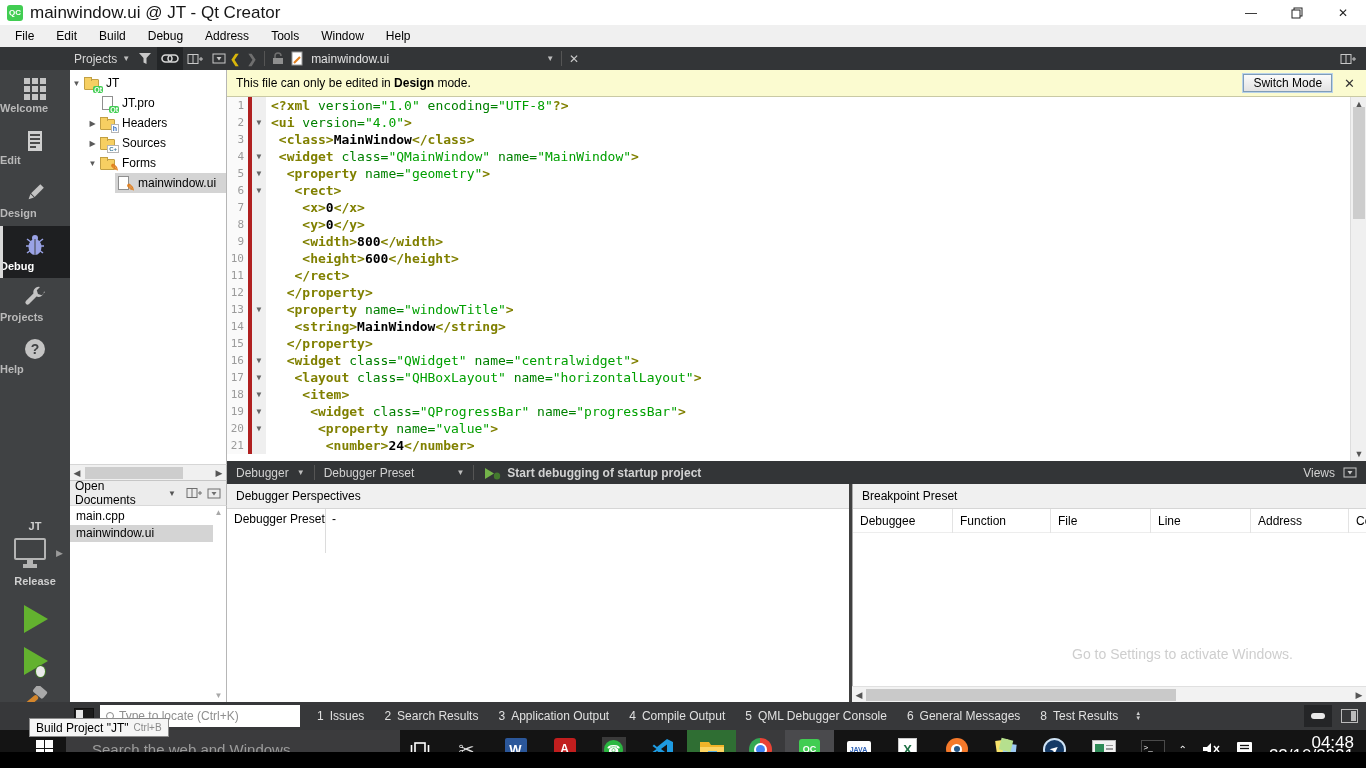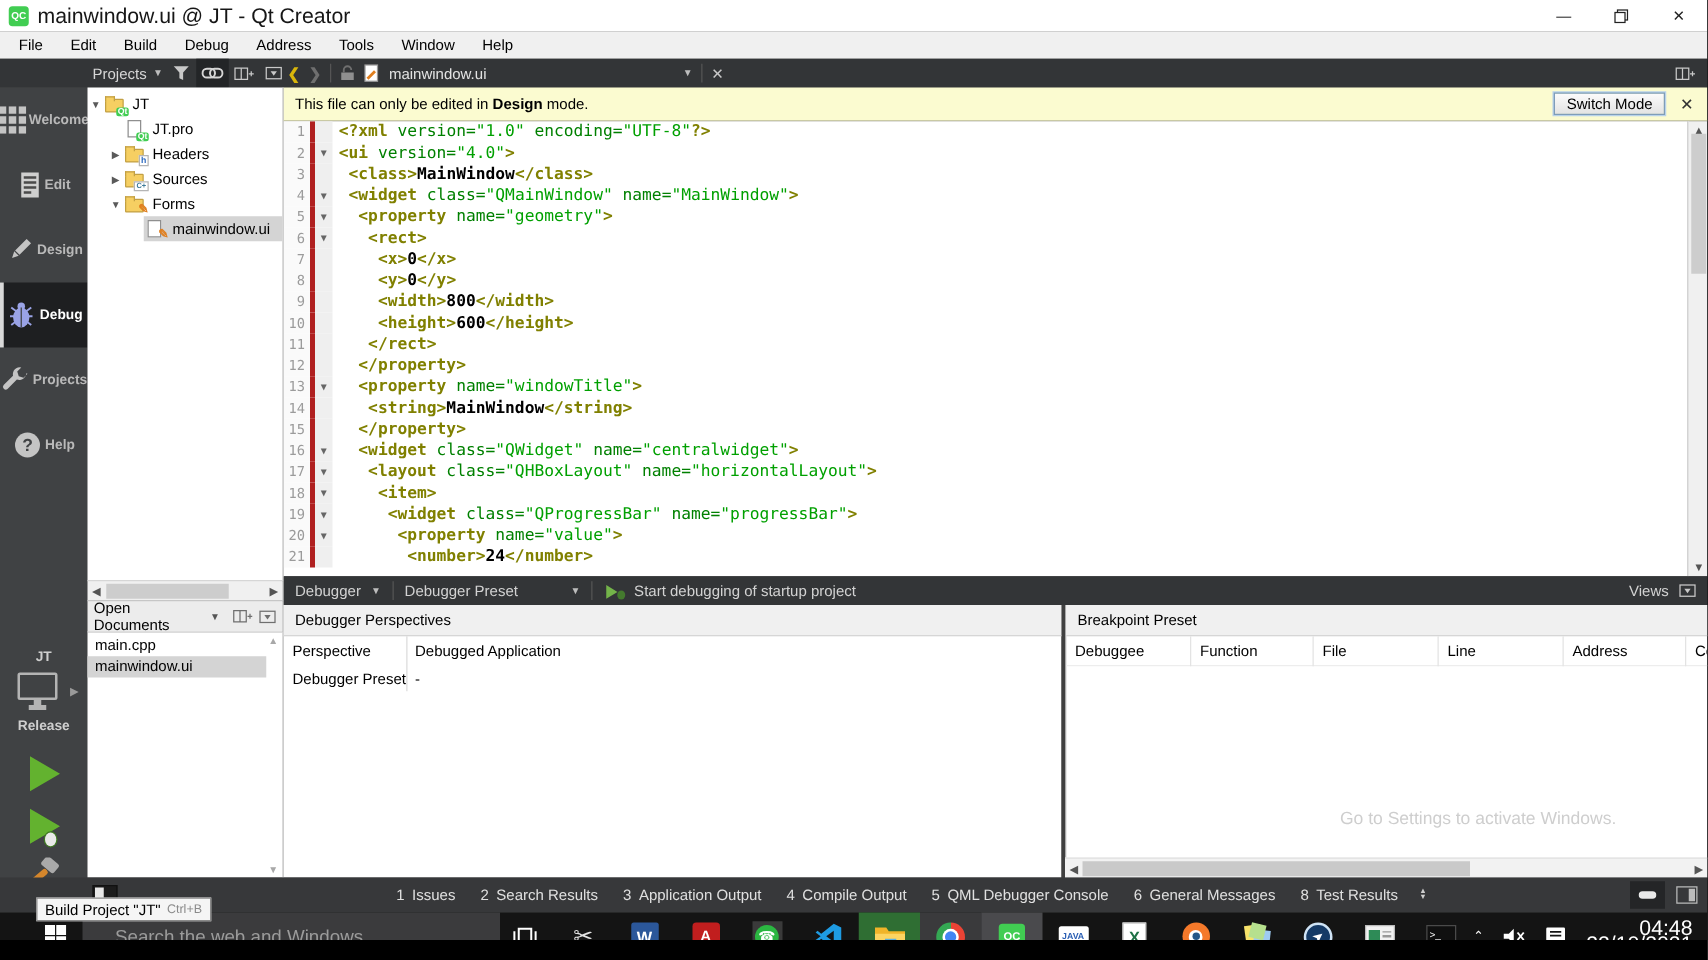--- a/index.html
+++ b/index.html
@@ -28,21 +28,21 @@
   .nav-back { color:#d9b60b; font-weight:bold; font-size:12px; }
   .nav-fwd  { color:#6f6f6f; font-weight:bold; font-size:12px; }
   .vsep { width:1px; height:15px; background:#555; }
   #nav-file { color:#e3e3e3; font-size:12px; }
   .caret { font-size:8px; color:#bdbdbd; }
   .xglyph { color:#c9c9c9; font-size:12px; }
   #toolbar-right { position:absolute; right:5px; top:0; height:23px; display:flex; align-items:center; }
 
   
   #modebar { position:absolute; left:0; top:70px; width:70px; height:632px; background:#404244; }
-  .mode-item { position:relative; height:52px; display:flex; flex-direction:row; align-items:center; justify-content:center; gap:2px; }
+  .mode-item { position:relative; height:52px; display:flex; flex-direction:column; justify-content:center; gap:2px; }
   .mode-item .mlabel { font-size:11px; font-weight:bold; color:#b9b9b9; }
   .mode-item.active { background:#1e1f21; }
   .mode-item.active::before { content:""; position:absolute; left:0; top:0; bottom:0; width:3px; background:#d9d9d9; }
   .mode-item.active .mlabel { color:#fff; }
   #kit-project { position:absolute; left:0; top:450px; width:70px; text-align:center; color:#cfcfcf; font-size:11px; font-weight:bold; }
   #kit-btn { position:absolute; left:14px; top:468px; width:44px; height:32px; }
   .monitor { width:32px; height:22px; border:2px solid #b4b4b4; border-radius:2px; position:relative; }
   .monitor::after { content:""; position:absolute; left:11px; bottom:-6px; width:6px; height:4px; background:#b4b4b4; box-shadow:-4px 4px 0 0 #b4b4b4, 0 4px 0 0 #b4b4b4, 4px 4px 0 0 #b4b4b4; }
   #kit-arrow { position:absolute; left:56px; top:478px; color:#9a9a9a; font-size:9px; }
   #kit-config { position:absolute; left:0; top:505px; width:70px; text-align:center; color:#cfcfcf; font-size:11px; font-weight:bold; }
@@ -97,21 +97,21 @@
   .tok-x { color:#000; font-weight:bold; }
 
   #editor-vscroll { position:absolute; left:1350px; top:97px; width:16px; height:364px; background:#f0f0f0; border-left:1px solid #ddd; }
   #editor-vscroll .up, #editor-vscroll .dn { position:absolute; left:0; width:16px; height:14px; color:#555; font-size:9px; text-align:center; line-height:14px; }
   #editor-vscroll .up { top:0; } #editor-vscroll .dn { bottom:0; }
   #editor-thumb { position:absolute; left:2px; top:10px; width:12px; height:112px; background:#cdcdcd; }
 
   
   #dbg-toolbar { position:absolute; left:227px; top:461px; width:1139px; height:23px; background:#333537; display:flex; align-items:center; color:#d2d2d2; font-size:12px; }
   .dbg-dd { display:flex; align-items:center; gap:8px; padding:0 9px; height:23px; }
-  #dbg-start { display:flex; align-items:flex-end; gap:6px; padding:0 10px; }
+  #dbg-start { display:flex; align-items:flex-end; gap:6px; padding:0 10px;font-weight:bold; }
   #dbg-views { margin-left:auto; display:flex; align-items:center; gap:8px; padding-right:8px; }
 
   
   .panel-head { height:25px; background:#f0f0f0; border-bottom:1px solid #d6d6d6; display:flex; align-items:center; padding-left:9px; font-size:12px; color:#000; }
   #persp { position:absolute; left:227px; top:484px; width:622px; height:218px; background:#fff; }
   #persp-table { position:relative; }
   .prow { display:flex; height:20px; align-items:center; font-size:12px; color:#000; }
   .pc1 { width:98px; padding-left:7px; flex:none; }
   .pc2 { padding-left:7px; }
   #persp-vline { position:absolute; left:98px; top:0; width:1px; height:44px; background:#dcdcdc; }
@@ -609,24 +609,20 @@
           <rect x="1" y="1" width="12" height="9" fill="none" stroke="#c9c9c9"></rect>
           <polygon points="4.5,4 9.5,4 7,7.5" fill="#c9c9c9"></polygon>
         </svg>
     </div>
   </div>
 
   <div id="persp">
     <div class="panel-head">Debugger Perspectives</div>
     <div id="persp-table">
       <div id="persp-vline"></div>
-      <div class="prow hdr">
-        <span class="pc1">Perspective</span>
-        <span class="pc2">Debugged Application</span>
-      </div>
       <div class="prow">
         <span class="pc1">Debugger Preset</span>
         <span class="pc2">-</span>
       </div>
     </div>
   </div>
 
   <div id="bp">
     <div class="panel-head">Breakpoint Preset</div>
     <div id="bp-cols">
@@ -643,20 +639,24 @@
     <div id="bp-thumb"></div>
     <span class="sb-ar" style="right:0">▶</span>
   </div>
 
   <div id="watermark">
     <div class="w2">Go to Settings to activate Windows.</div>
   </div>
 
   <div id="statusbar">
     <div id="sb-toggle-l"></div>
+    <div id="locator">
+      <span class="mag"></span>
+      <span id="locator-text">Type to locate (Ctrl+K)</span>
+    </div>
     <div id="sb-panes">
         <div class="pane-btn">
           <span>1</span>
           <span>Issues</span>
         </div>
         <div class="pane-btn">
           <span>2</span>
           <span>Search Results</span>
         </div>
         <div class="pane-btn">

